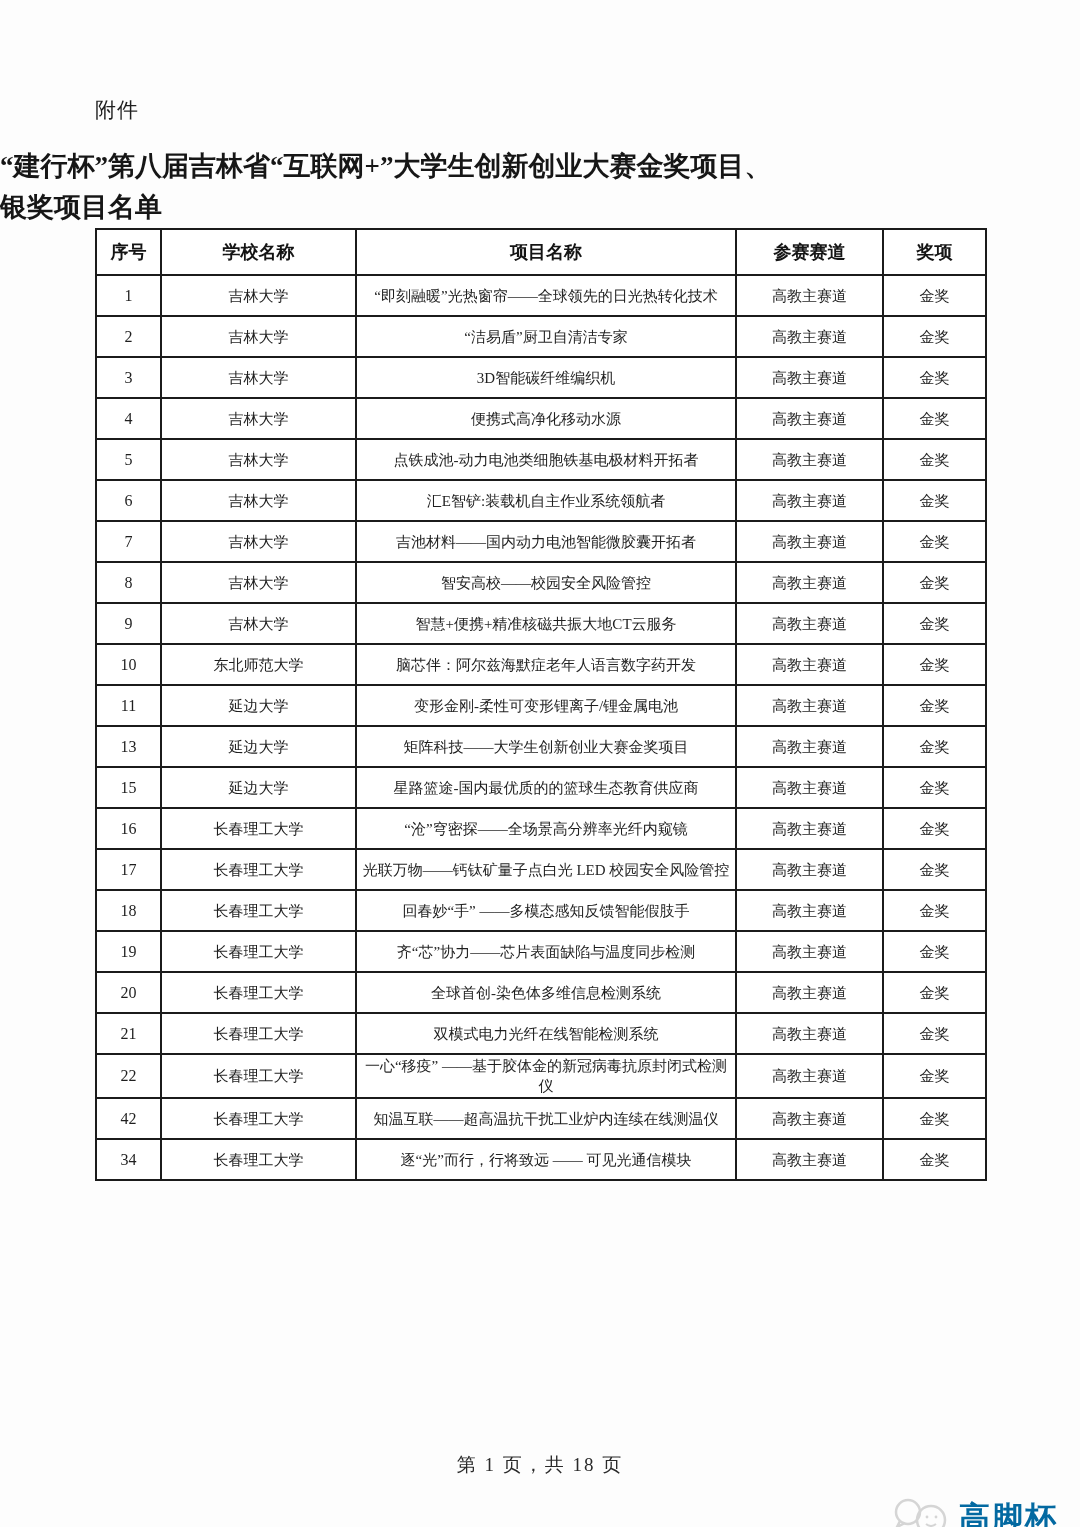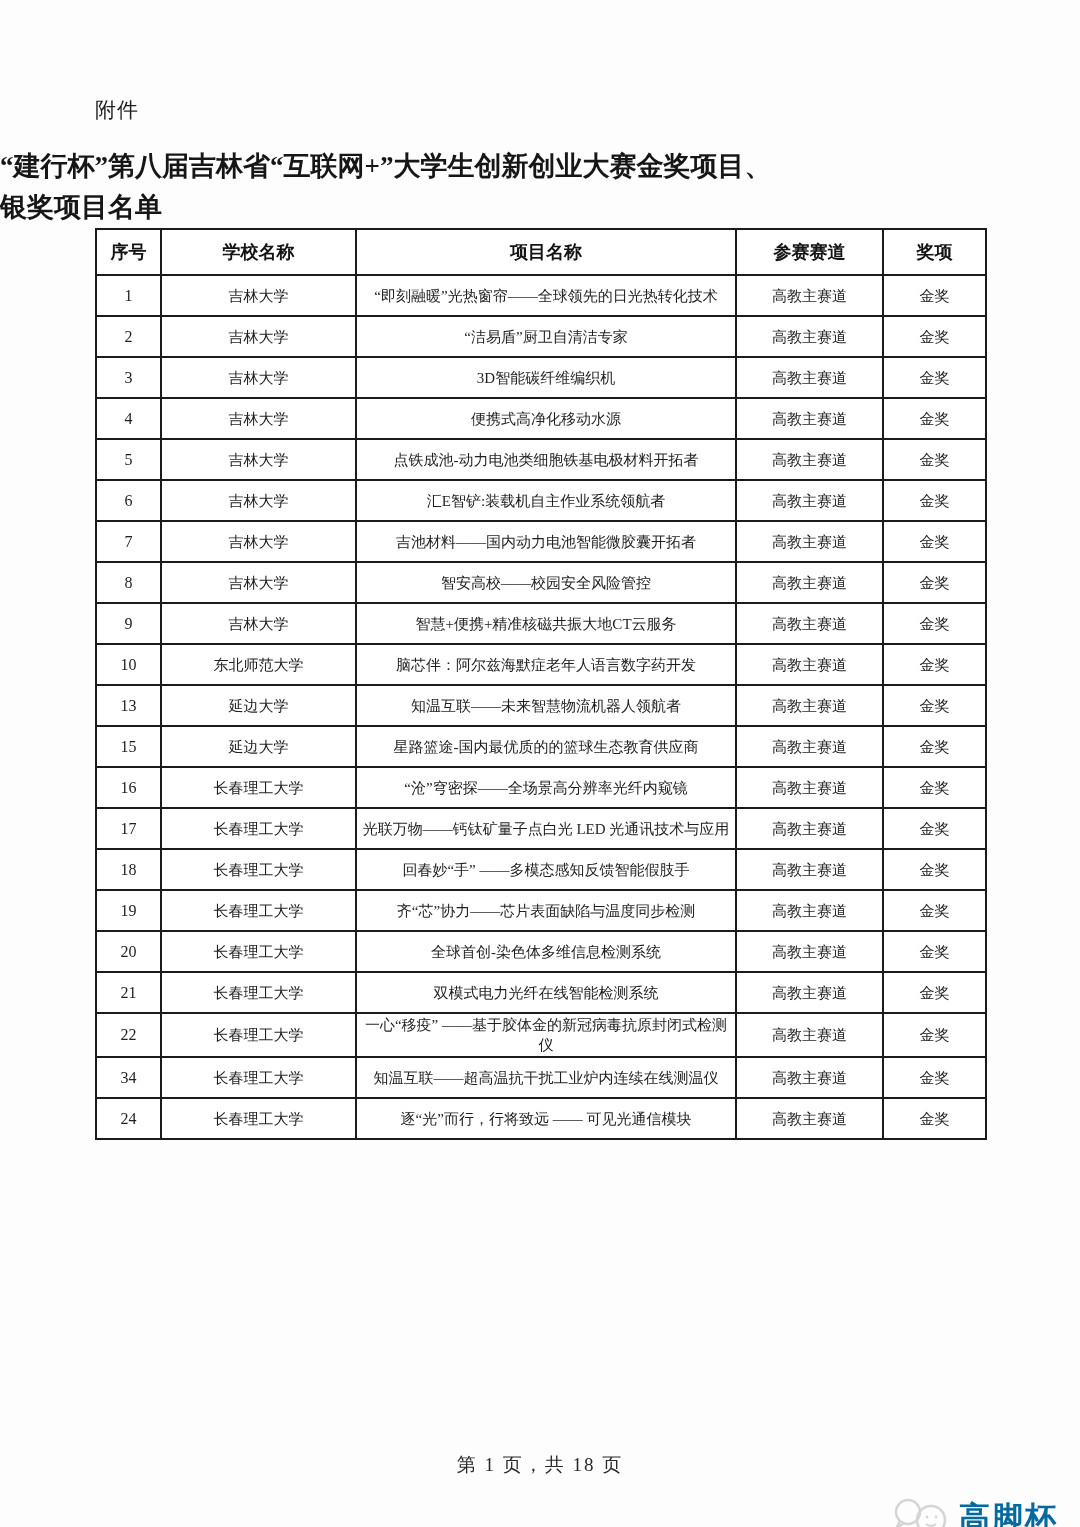--- a/index.html
+++ b/index.html
@@ -174,44 +174,51 @@
         <td class="col-award">金奖</td>
       </tr>
       <tr>
         <td class="col-no">10</td>
         <td class="col-school">东北师范大学</td>
         <td class="col-project">脑芯伴：阿尔兹海默症老年人语言数字药开发</td>
         <td class="col-track">高教主赛道</td>
         <td class="col-award">金奖</td>
       </tr>
       <tr>
+        <td class="col-no">11</td>
+        <td class="col-school">延边大学</td>
+        <td class="col-project">变形金刚-柔性可变形锂离子/锂金属电池</td>
+        <td class="col-track">高教主赛道</td>
+        <td class="col-award">金奖</td>
+      </tr>
+      <tr>
         <td class="col-no">13</td>
         <td class="col-school">延边大学</td>
-        <td class="col-project">知温互联——未来智慧物流机器人领航者</td>
+        <td class="col-project">矩阵科技——大学生创新创业大赛金奖项目</td>
         <td class="col-track">高教主赛道</td>
         <td class="col-award">金奖</td>
       </tr>
       <tr>
         <td class="col-no">15</td>
         <td class="col-school">延边大学</td>
         <td class="col-project">星路篮途-国内最优质的的篮球生态教育供应商</td>
         <td class="col-track">高教主赛道</td>
         <td class="col-award">金奖</td>
       </tr>
       <tr>
         <td class="col-no">16</td>
         <td class="col-school">长春理工大学</td>
         <td class="col-project">“沧”穹密探——全场景高分辨率光纤内窥镜</td>
         <td class="col-track">高教主赛道</td>
         <td class="col-award">金奖</td>
       </tr>
       <tr>
         <td class="col-no">17</td>
         <td class="col-school">长春理工大学</td>
-        <td class="col-project">光联万物——钙钛矿量子点白光 LED 光通讯技术与应用</td>
+        <td class="col-project">光联万物——钙钛矿量子点白光 LED 校园安全风险管控</td>
         <td class="col-track">高教主赛道</td>
         <td class="col-award">金奖</td>
       </tr>
       <tr>
         <td class="col-no">18</td>
         <td class="col-school">长春理工大学</td>
         <td class="col-project">回春妙“手” ——多模态感知反馈智能假肢手</td>
         <td class="col-track">高教主赛道</td>
         <td class="col-award">金奖</td>
       </tr>
@@ -237,28 +244,28 @@
         <td class="col-award">金奖</td>
       </tr>
       <tr>
         <td class="col-no">22</td>
         <td class="col-school">长春理工大学</td>
         <td class="col-project">一心“移疫” ——基于胶体金的新冠病毒抗原封闭式检测仪</td>
         <td class="col-track">高教主赛道</td>
         <td class="col-award">金奖</td>
       </tr>
       <tr>
+        <td class="col-no">42</td>
+        <td class="col-school">长春理工大学</td>
+        <td class="col-project">知温互联——超高温抗干扰工业炉内连续在线测温仪</td>
+        <td class="col-track">高教主赛道</td>
+        <td class="col-award">金奖</td>
+      </tr>
+      <tr>
         <td class="col-no">34</td>
-        <td class="col-school">长春理工大学</td>
-        <td class="col-project">知温互联——超高温抗干扰工业炉内连续在线测温仪</td>
-        <td class="col-track">高教主赛道</td>
-        <td class="col-award">金奖</td>
-      </tr>
-      <tr>
-        <td class="col-no">24</td>
         <td class="col-school">长春理工大学</td>
         <td class="col-project">逐“光”而行，行将致远 —— 可见光通信模块</td>
         <td class="col-track">高教主赛道</td>
         <td class="col-award">金奖</td>
       </tr>
     </tbody>
 </table>
 
 <div class="page-footer">第 1 页，共 18 页</div>
 

